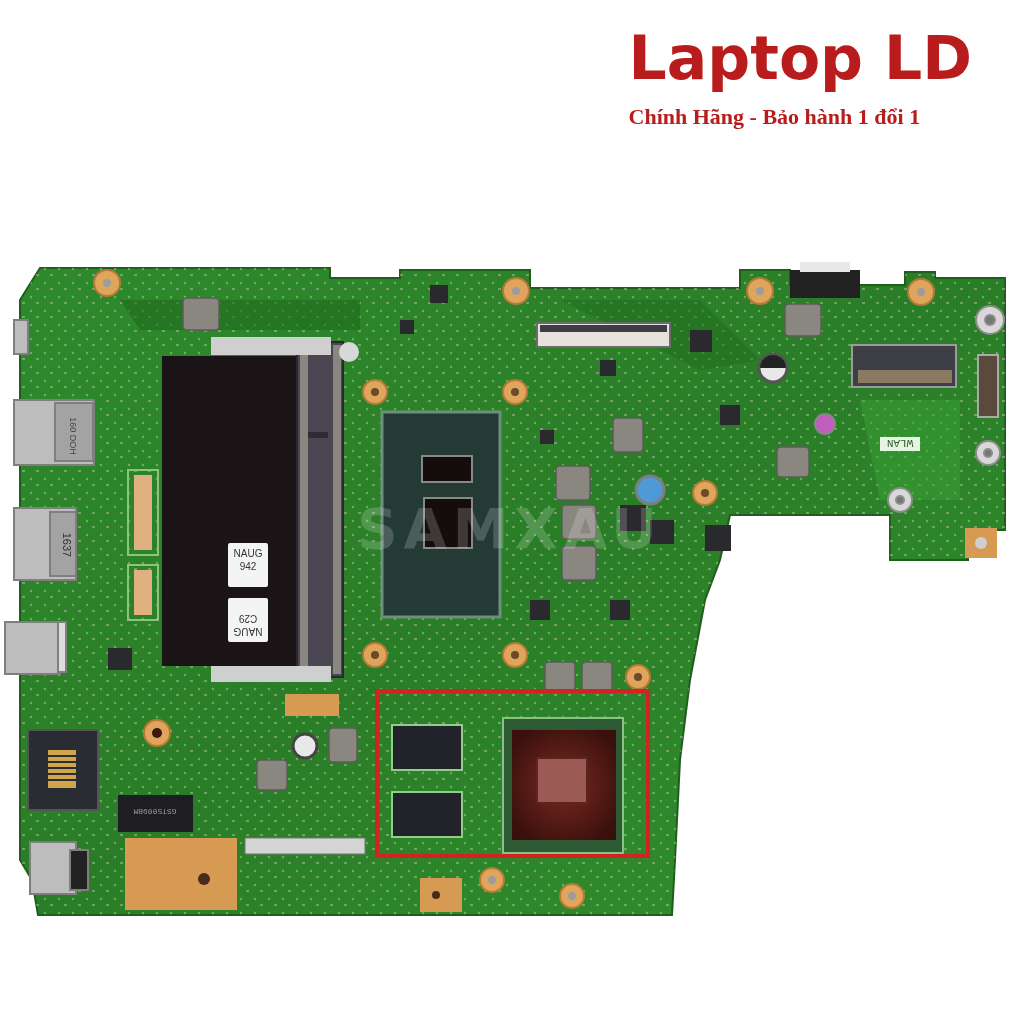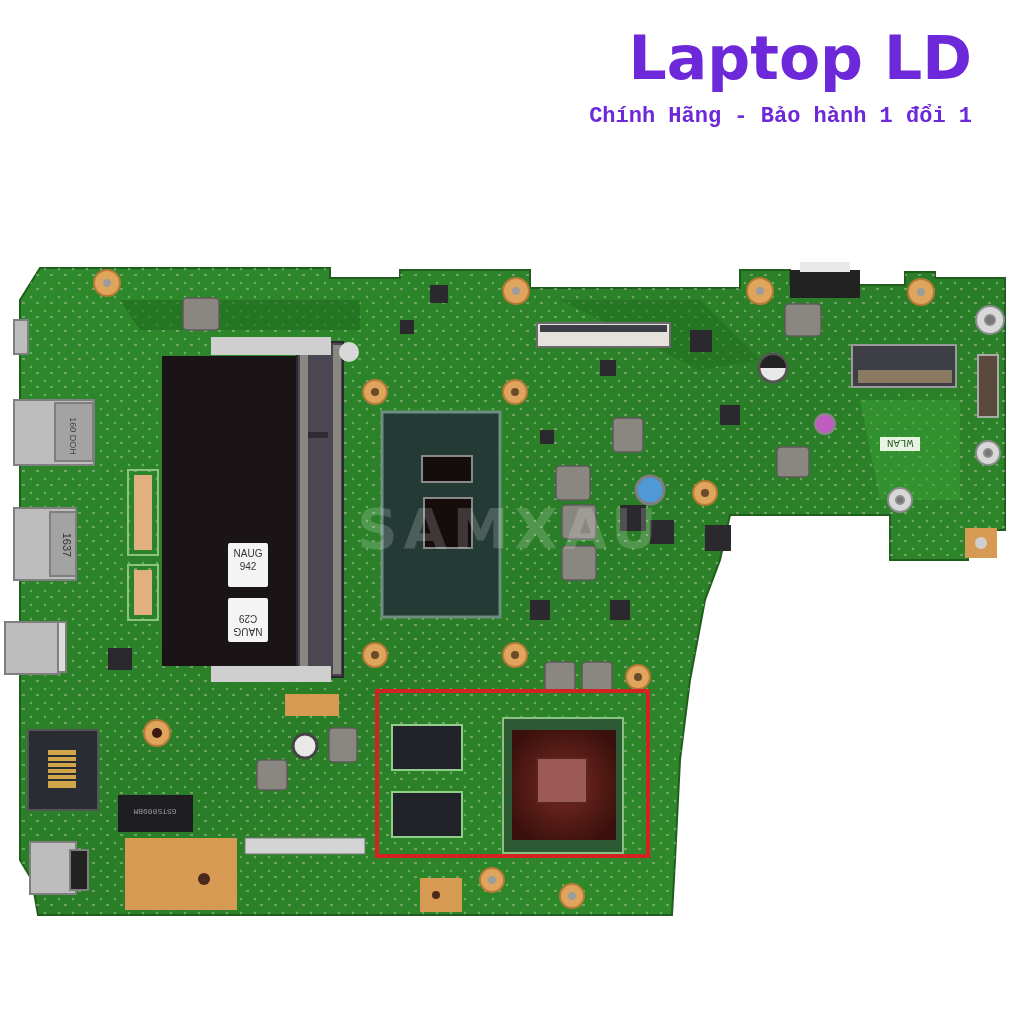--- a/index.html
+++ b/index.html
@@ -1,19 +1,19 @@
 <!DOCTYPE html>
 <html><head>
 <meta charset="utf-8">
 <style>
   html,body{margin:0;padding:0;background:#fff;}
   body{width:1024px;height:1024px;position:relative;overflow:hidden;font-family:"Liberation Sans",sans-serif;}
-  .brand{position:absolute;right:52px;top:18px;text-align:right;color:#6d28d9;margin-left:40px;}
+  .brand{position:absolute;right:52px;top:18px;text-align:left;color:#b91c1c;margin-left:40px;}
   .brand-title{font-family:"DejaVu Sans",sans-serif;font-weight:bold;font-size:60px;letter-spacing:0px;line-height:80px;}
-  .brand-sub{font-family:Liberation Mono, monospace;font-weight:bold;font-size:22px;line-height:30px;margin-top:4px;}
+  .brand-sub{font-family:Liberation Serif, serif;font-weight:bold;font-size:22px;line-height:30px;margin-top:4px;}
   .board{position:absolute;left:0;top:0;width:1024px;height:1024px;}
   .label{position:absolute;background:#f4f4f4;color:#333;font-size:10px;text-align:center;line-height:13px;font-family:"Liberation Sans",sans-serif;border-radius:2px;}
 </style>
 </head>
 <body>
 
 <div class="brand">
   <div class="brand-title">Laptop LD</div>
   <div class="brand-sub">Chính Hãng - Bảo hành 1 đổi 1</div>
 </div>

